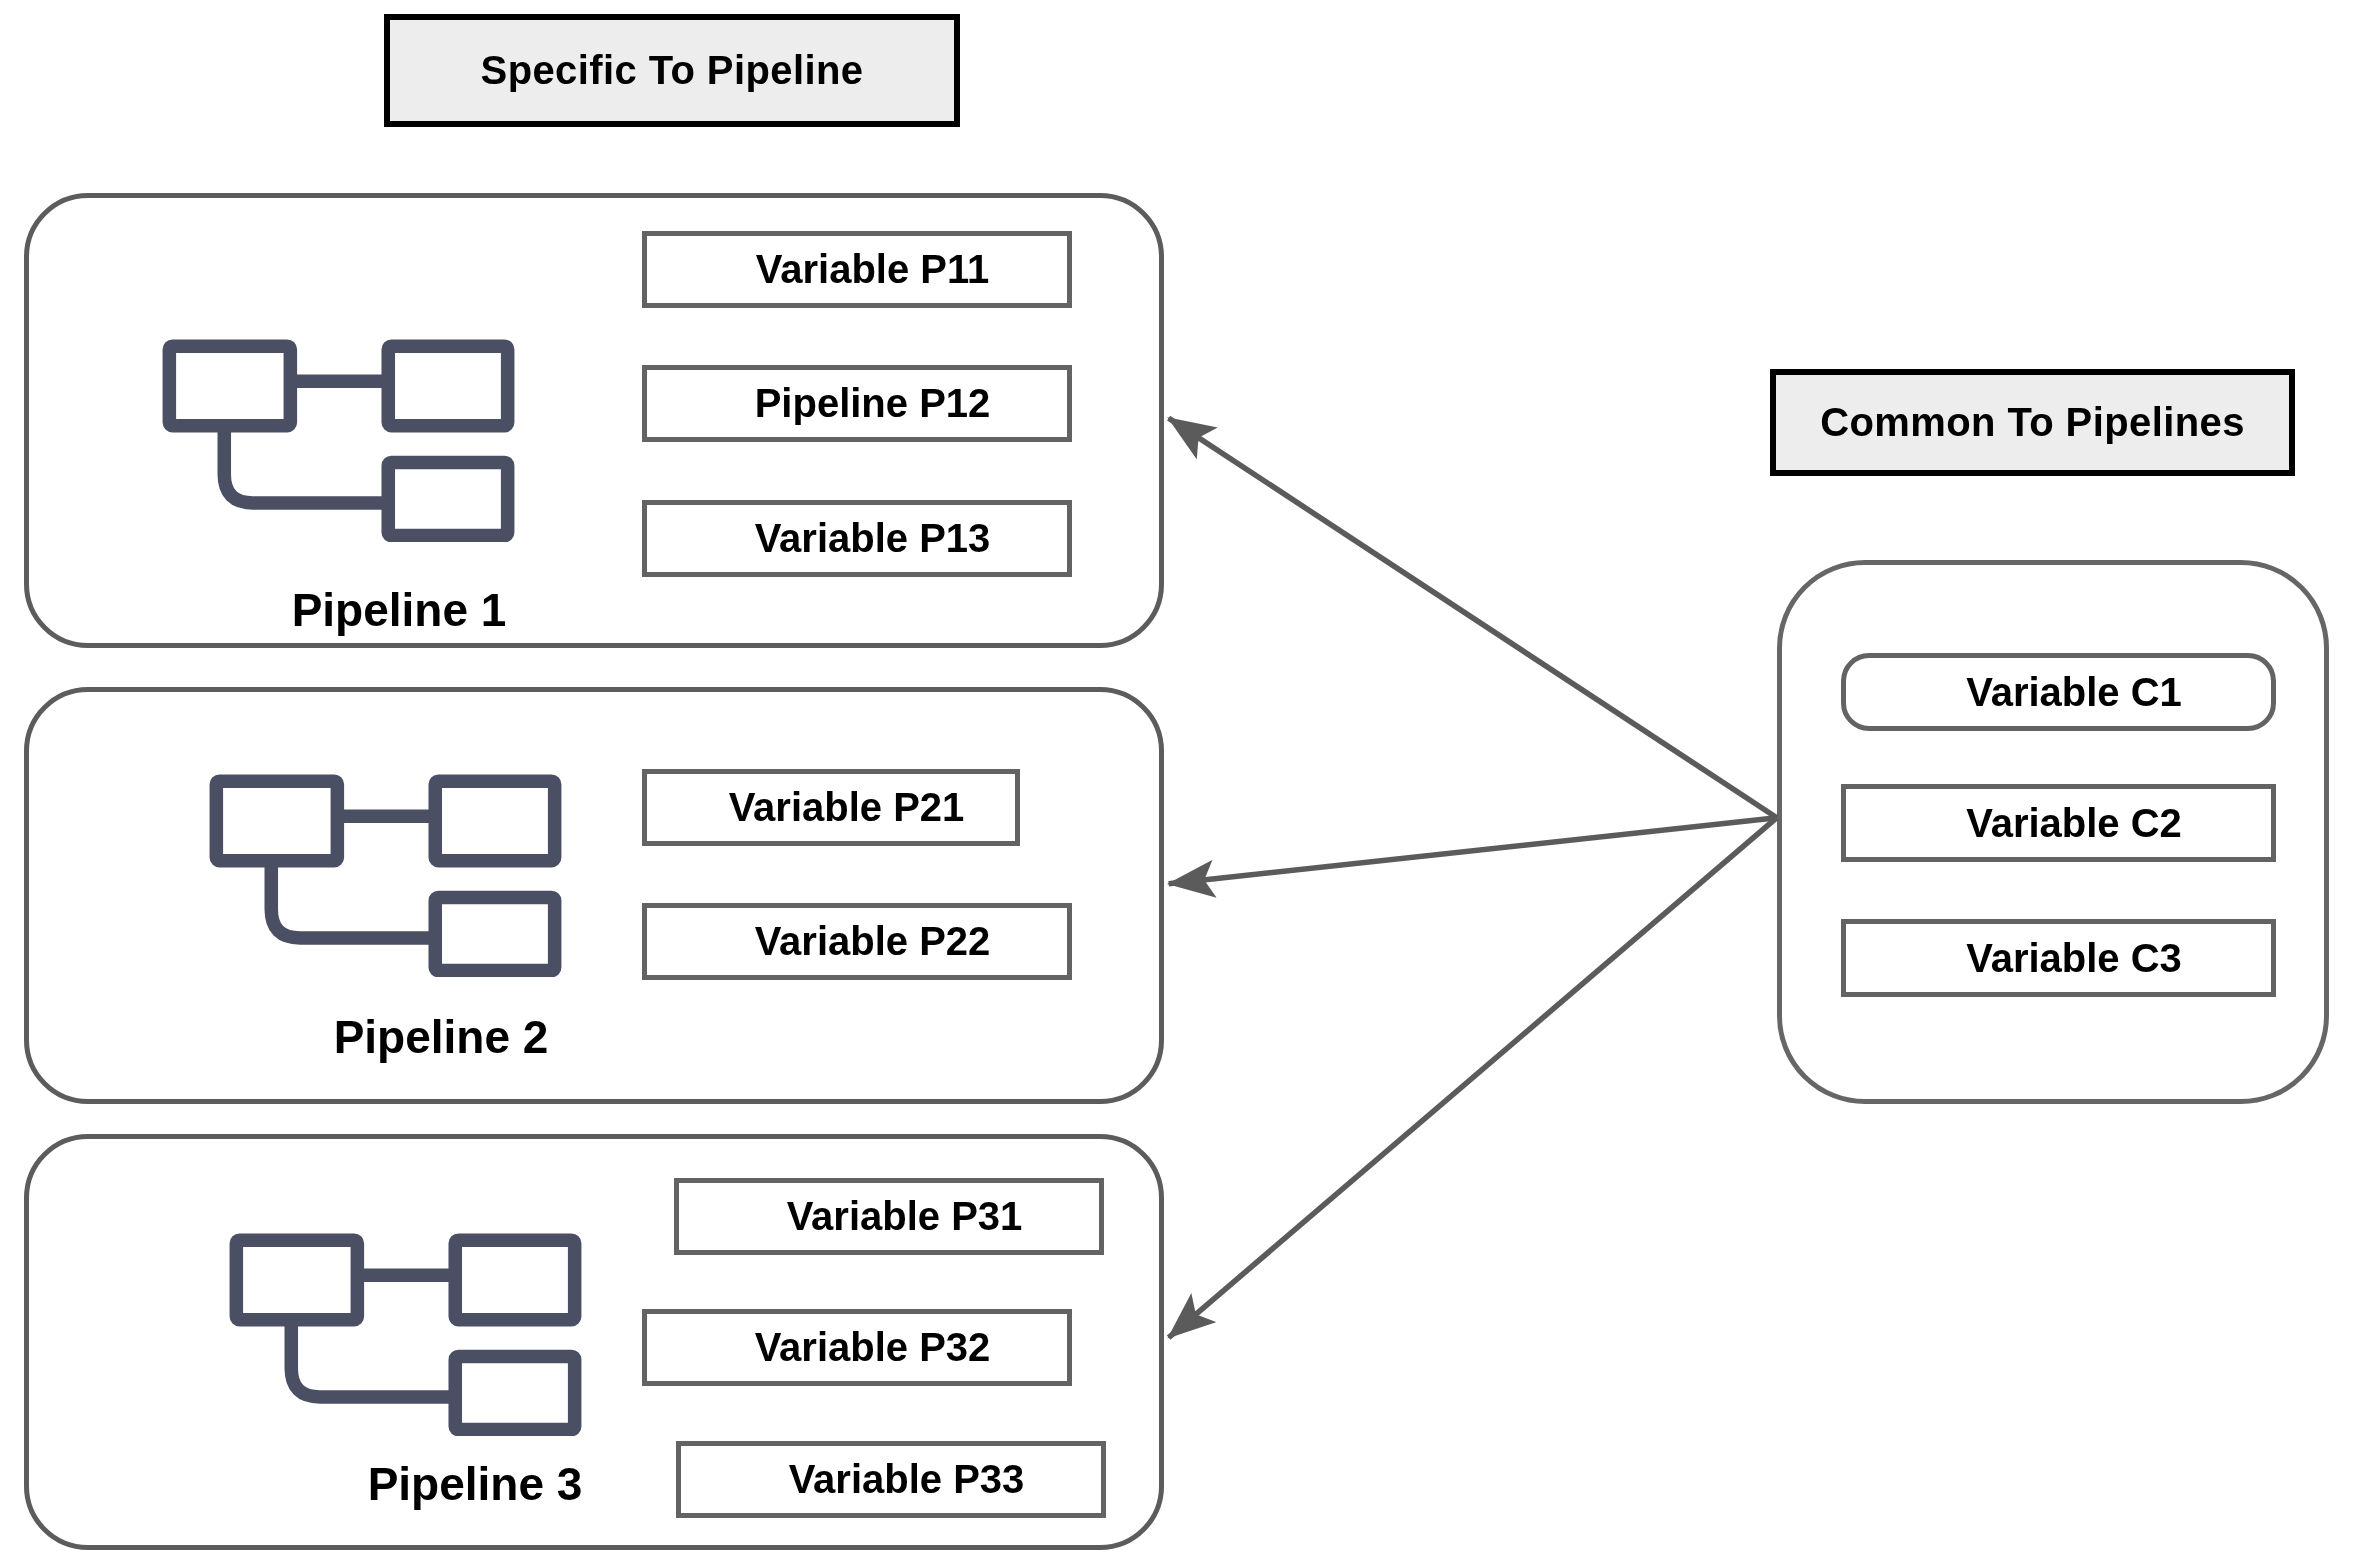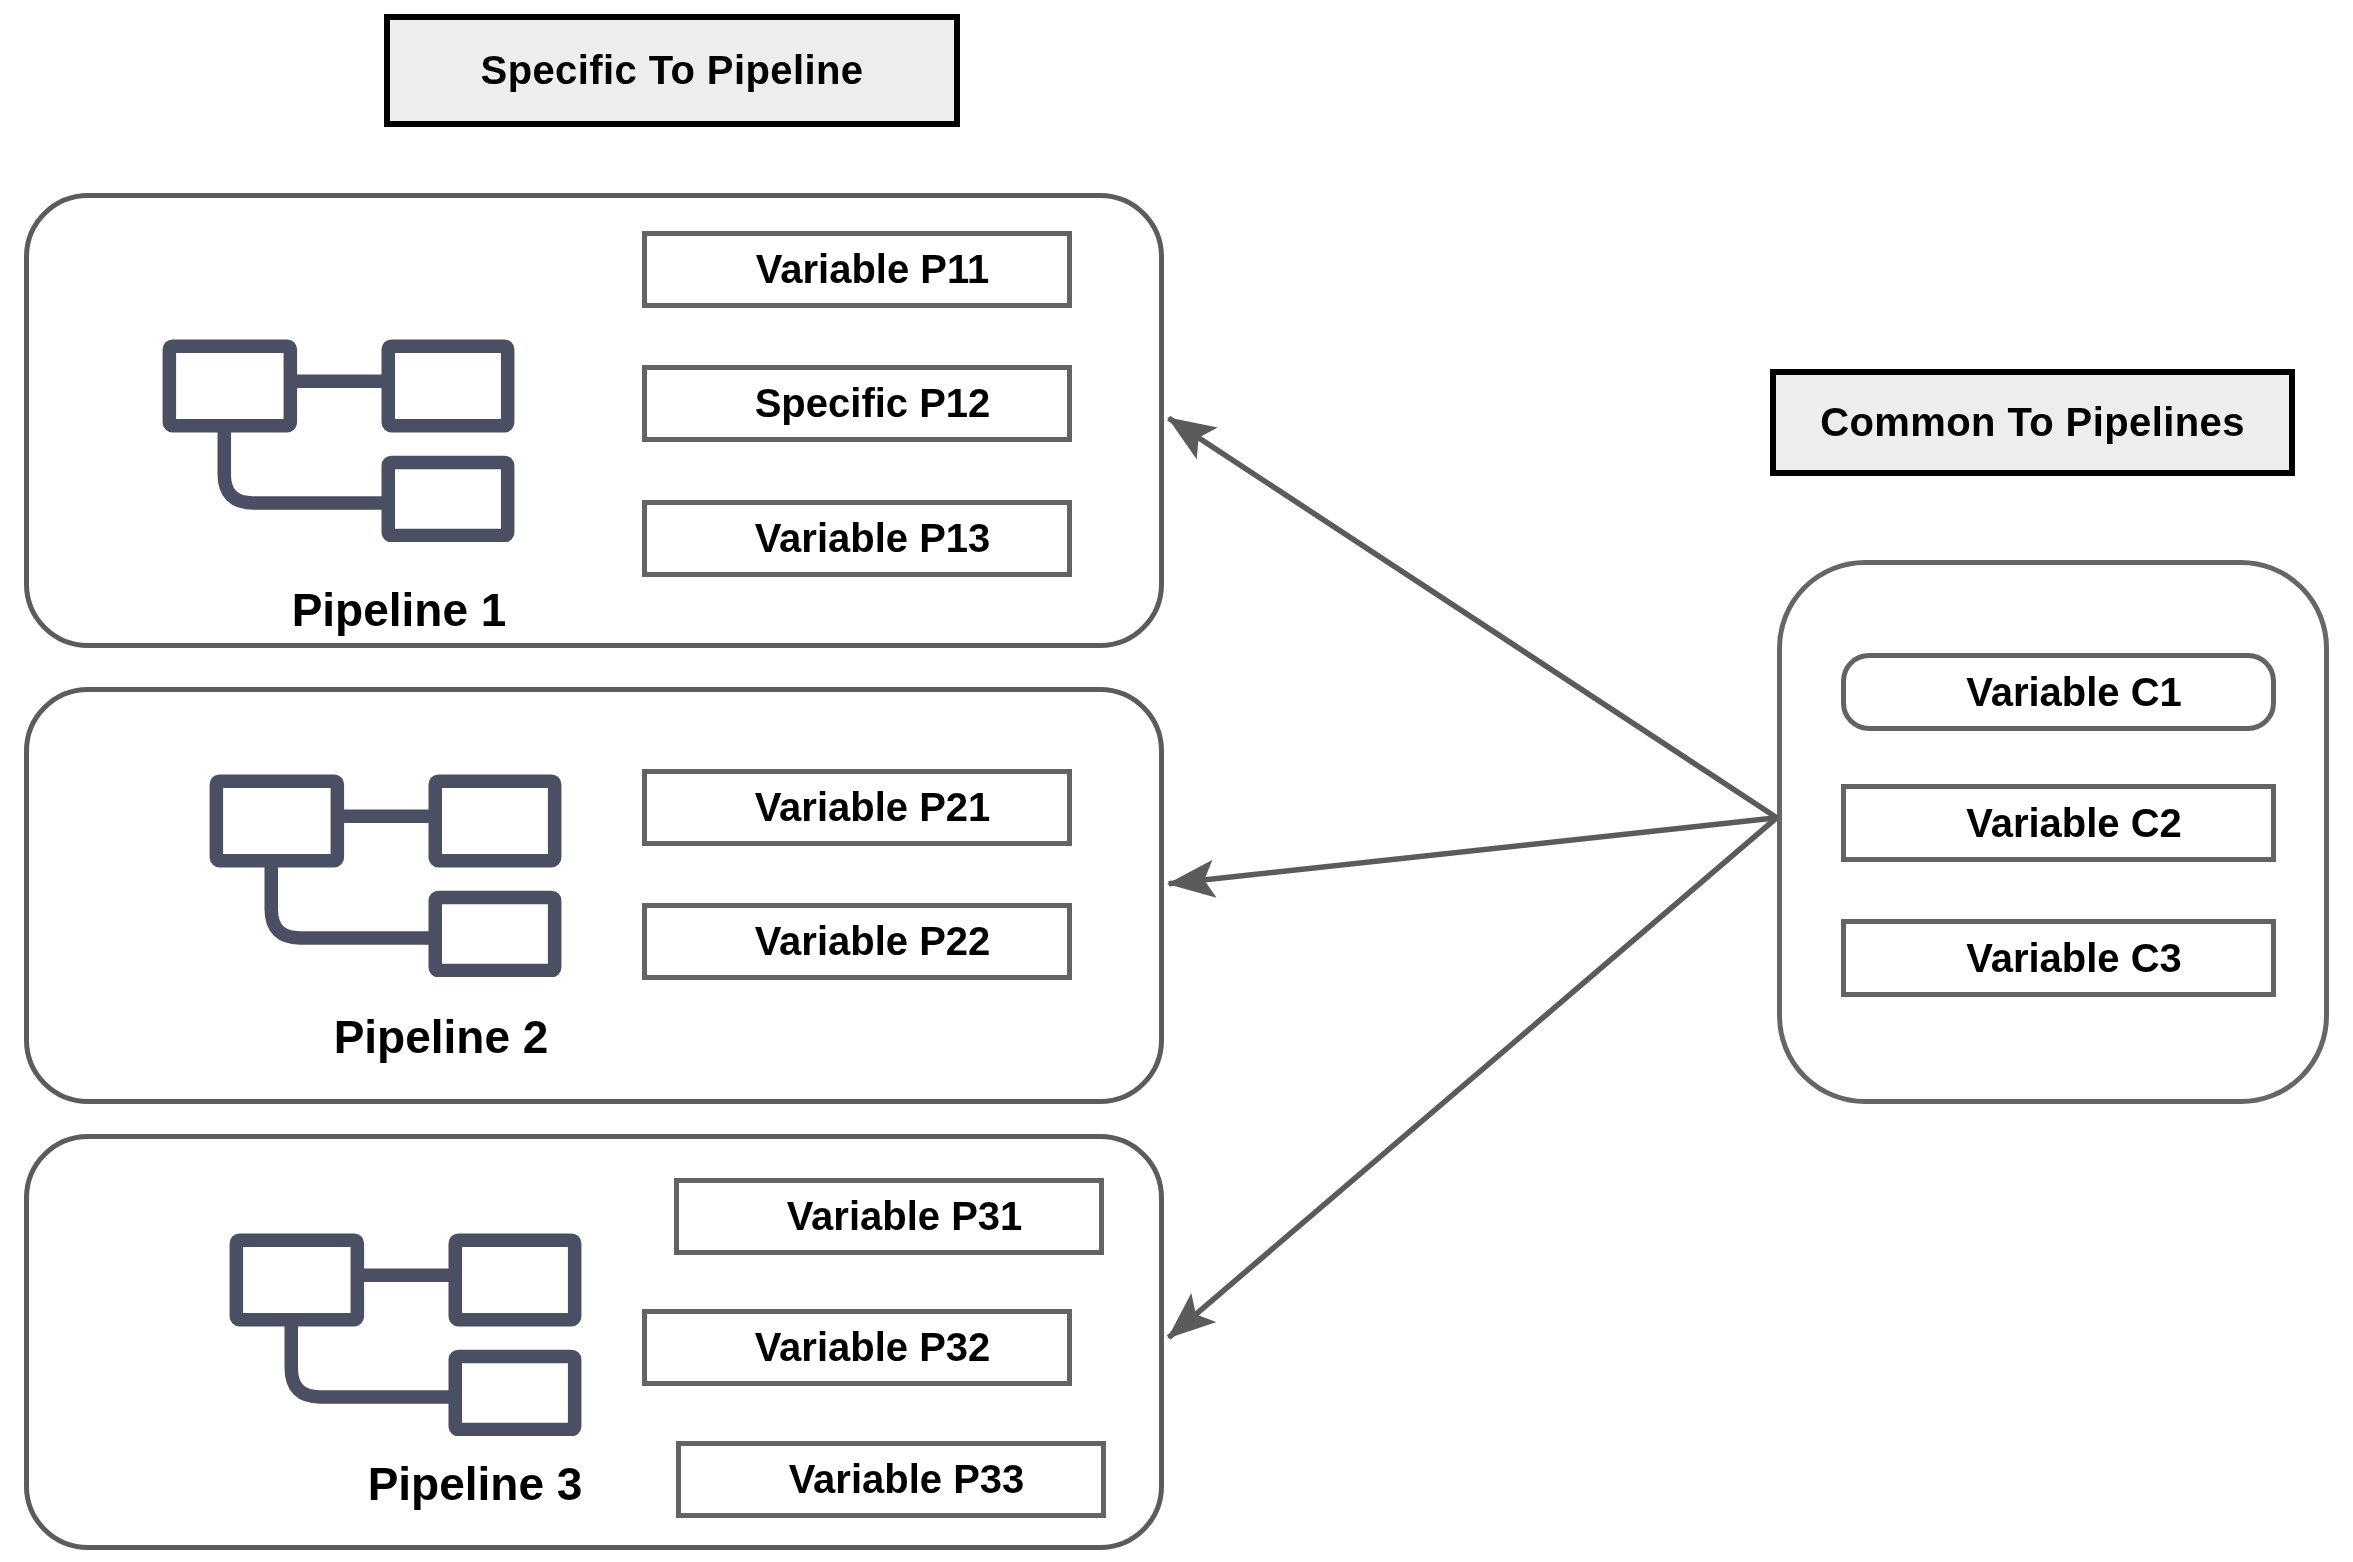--- a/index.html
+++ b/index.html
@@ -79,35 +79,35 @@
     <g fill="#ffffff" stroke="#4b4f63" stroke-width="17">
       <path d="M78 104 V170 Q78 206 114 206 H290" fill="none"></path>
       <line x1="155" y1="53" x2="290" y2="53"></line>
       <rect x="9" y="9" width="152" height="100" rx="4"></rect>
       <rect x="284" y="9" width="150" height="100" rx="4"></rect>
       <rect x="284" y="155" width="150" height="92" rx="4"></rect>
     </g>
   </svg>
   <div class="pipe-label" style="left:220px; top:583px;">Pipeline 1</div>
   <div class="var-box" style="left:642px; top:231px; width:430px; height:77px;">Variable P11</div>
-  <div class="var-box" style="left:642px; top:365px; width:430px; height:77px;">Specific P12</div>
+  <div class="var-box" style="left:642px; top:365px; width:430px; height:77px;">Pipeline P12</div>
   <div class="var-box" style="left:642px; top:500px; width:430px; height:77px;">Variable P13</div>
 
   <div class="pipeline-container" style="left:24px; top:687px; width:1140px; height:417px;"></div>
   <svg class="flow-icon" style="left:209px; top:774px;" width="353" height="203" viewBox="0 0 443 255">
     <g fill="#ffffff" stroke="#4b4f63" stroke-width="17">
       <path d="M78 104 V170 Q78 206 114 206 H290" fill="none"></path>
       <line x1="155" y1="53" x2="290" y2="53"></line>
       <rect x="9" y="9" width="152" height="100" rx="4"></rect>
       <rect x="284" y="9" width="150" height="100" rx="4"></rect>
       <rect x="284" y="155" width="150" height="92" rx="4"></rect>
     </g>
   </svg>
   <div class="pipe-label" style="left:262px; top:1010px;">Pipeline 2</div>
-  <div class="var-box" style="left:642px; top:769px; width:430px; height:77px;">Variable P21</div>
+  <div class="var-box" style="left:642px; top:769px; width:378px; height:77px;">Variable P21</div>
   <div class="var-box" style="left:642px; top:903px; width:430px; height:77px;">Variable P22</div>
 
   <div class="pipeline-container" style="left:24px; top:1134px; width:1140px; height:416px;"></div>
   <svg class="flow-icon" style="left:229px; top:1233px;" width="353" height="203" viewBox="0 0 443 255">
     <g fill="#ffffff" stroke="#4b4f63" stroke-width="17">
       <path d="M78 104 V170 Q78 206 114 206 H290" fill="none"></path>
       <line x1="155" y1="53" x2="290" y2="53"></line>
       <rect x="9" y="9" width="152" height="100" rx="4"></rect>
       <rect x="284" y="9" width="150" height="100" rx="4"></rect>
       <rect x="284" y="155" width="150" height="92" rx="4"></rect>

